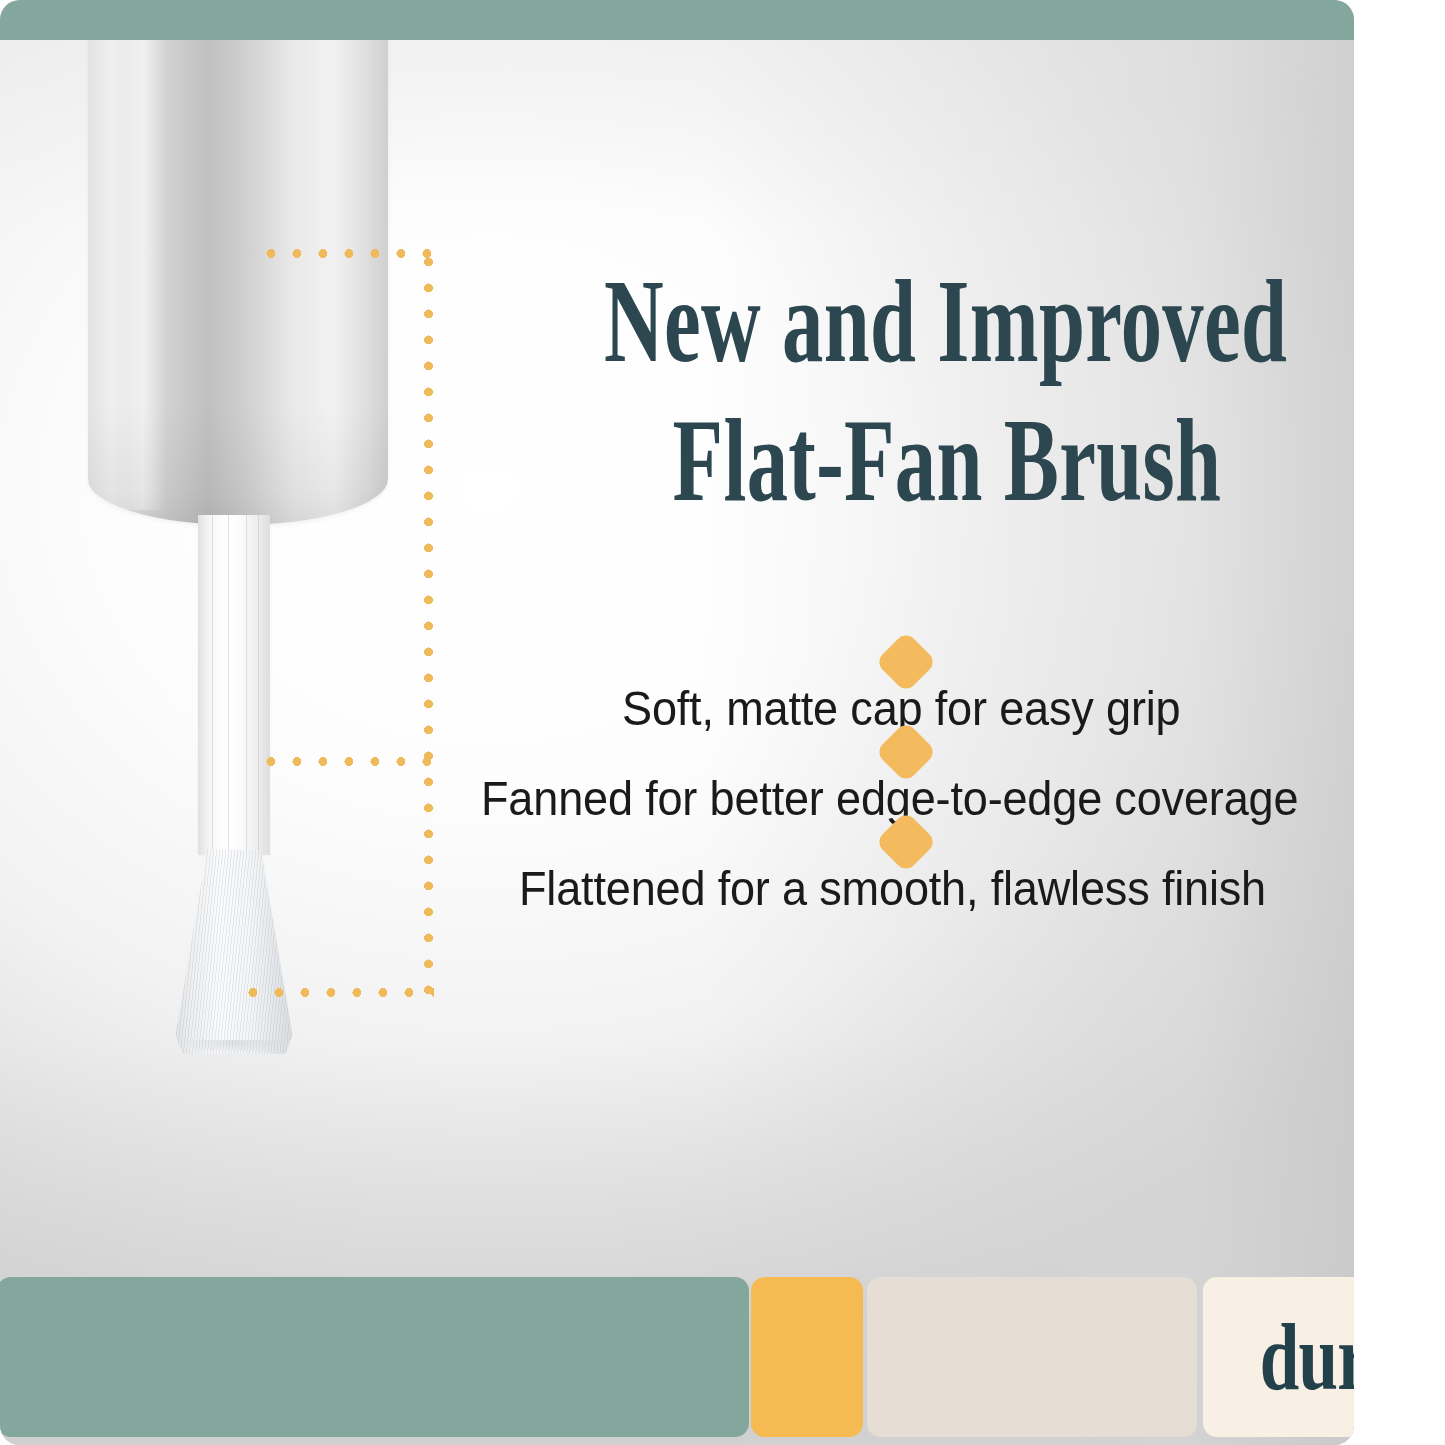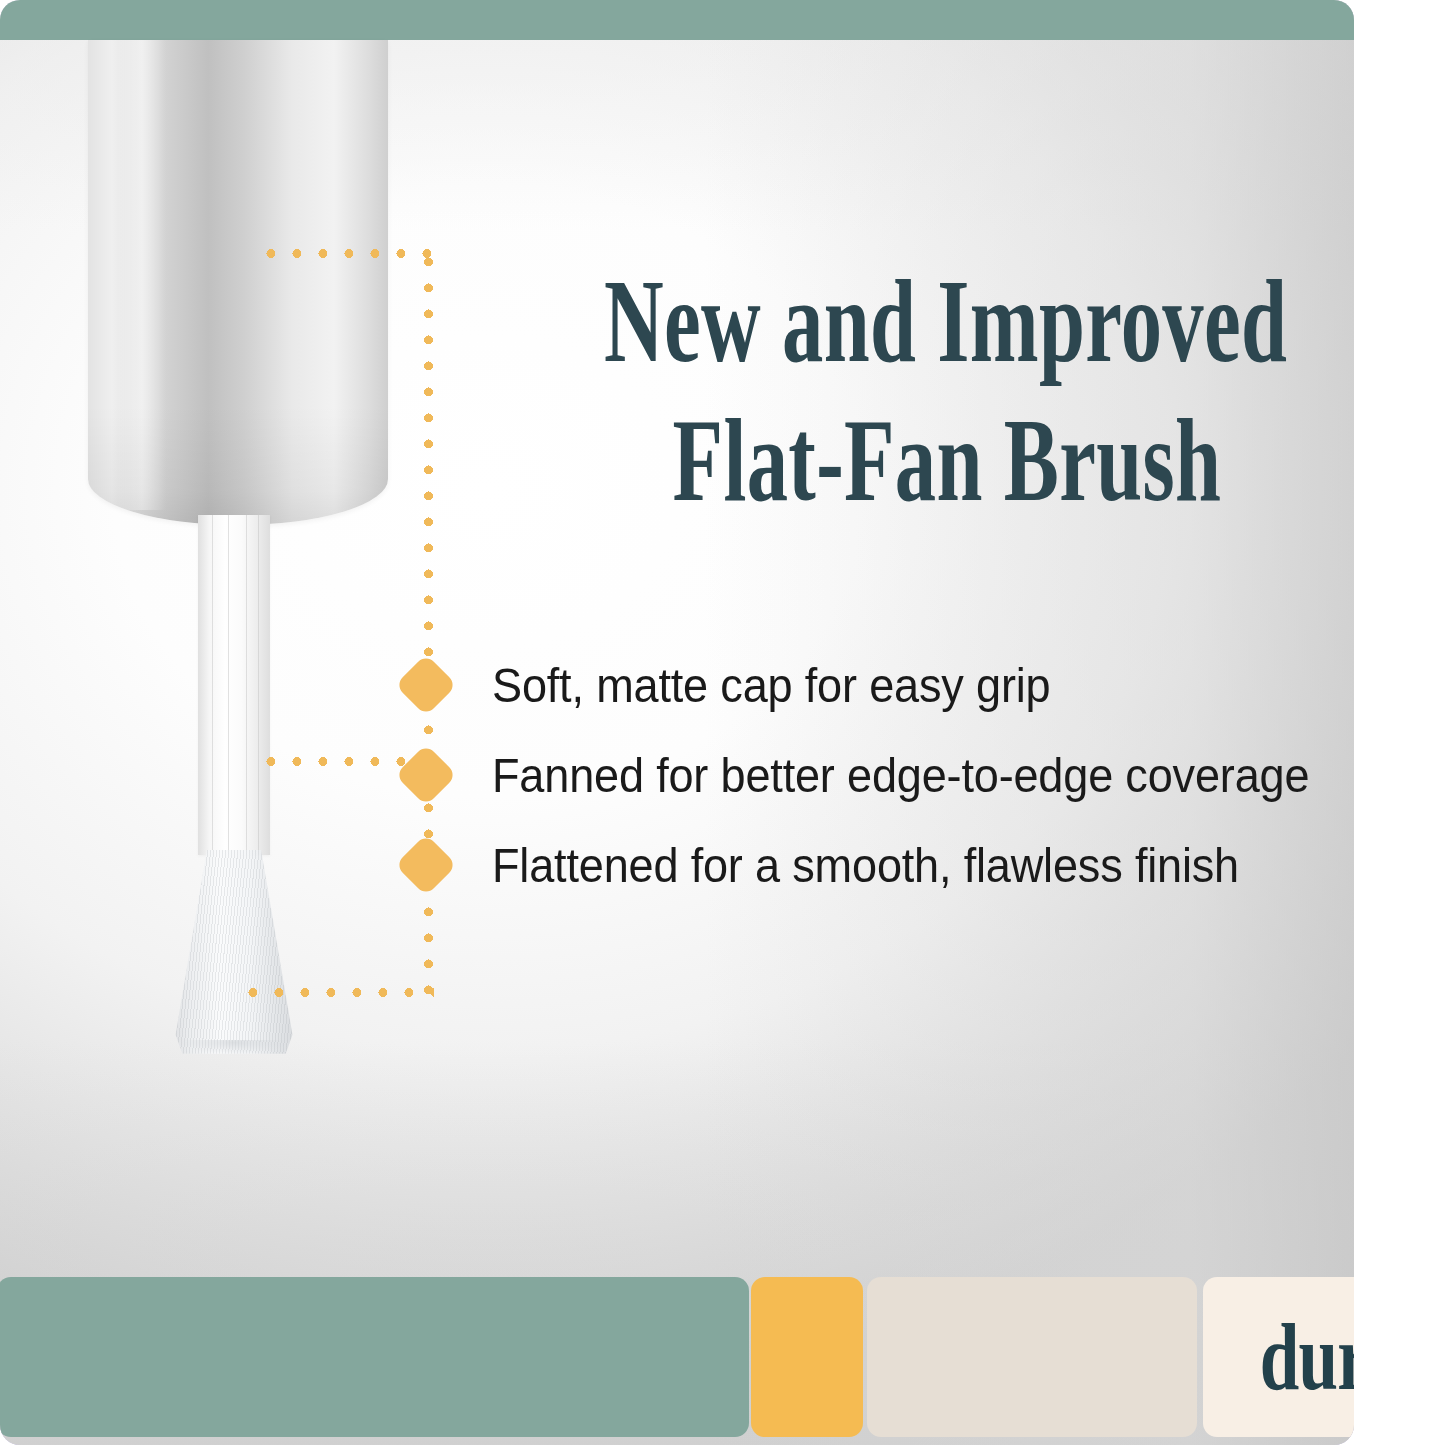--- a/index.html
+++ b/index.html
@@ -194,20 +194,21 @@
     position: absolute;
     left: 398px;
     top: 640px;
     width: 1010px;
   }
   .feature-row {
     position: relative;
     height: 90px;
     display: flex;
     align-items: center;
+    flex-direction: column;
   }
   .diamond {
     position: relative;
     width: 44px;
     height: 44px;
     flex: 0 0 44px;
     background: #f3bb5e;
     border-radius: 11px;
     transform: rotate(45deg);
     margin-left: 6px;

